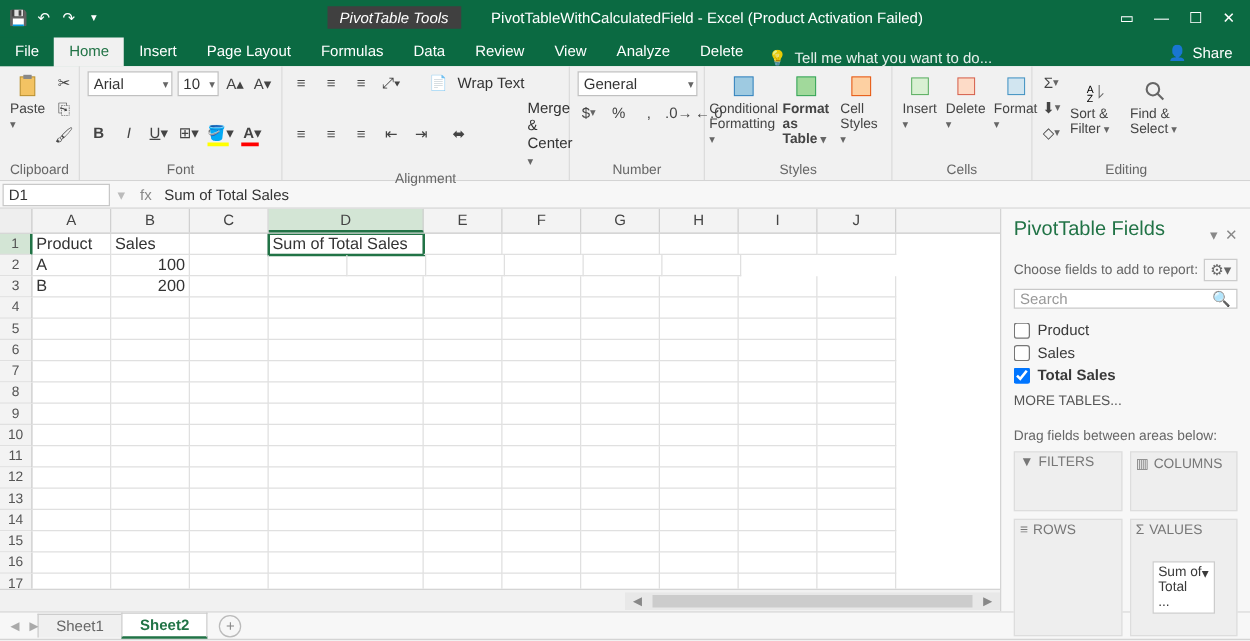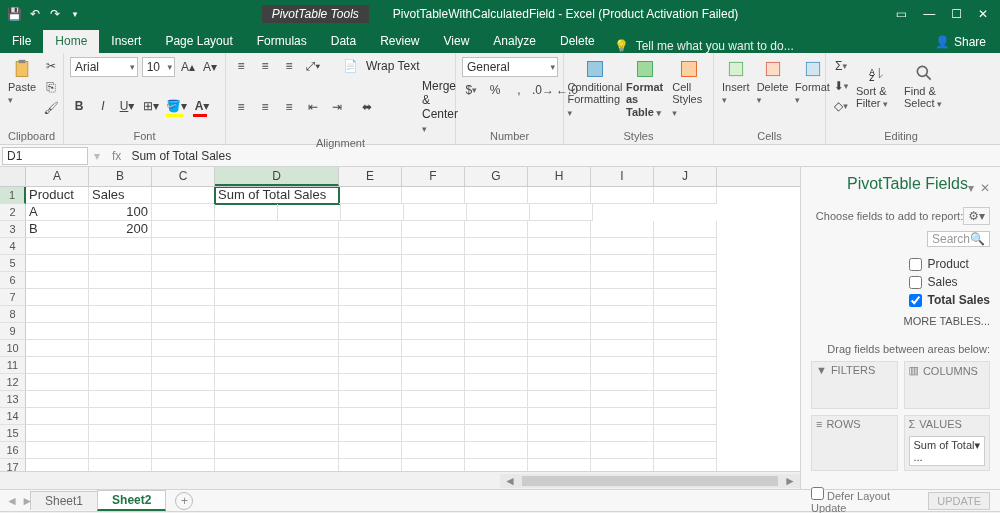--- a/index.html
+++ b/index.html
@@ -42,28 +42,28 @@
 .c { width:63px; border-right:1px solid #e0e0e0; border-bottom:1px solid #e0e0e0; padding:0 3px; font-size:13px; font-family:Arial; line-height:16px; overflow:hidden; white-space:nowrap; }
 .c.dcol { width:124px; }
 .c.num { text-align:right; }
 .c.activecell { outline:2px solid #217346; outline-offset:-1px; }
 .hscroll { height:18px; background:#f1f1f1; border-top:1px solid #d4d4d4; display:flex; align-items:center; }
 .sheettabs { height:22px; background:#f7f7f7; border-top:1px solid #d4d4d4; display:flex; align-items:center; padding-left:30px; font-size:12px; }
 .sheettabs .st { padding:2px 14px; border:1px solid #ccc; border-bottom:none; margin-right:-1px; background:#f0f0f0; color:#666; cursor:pointer; }
 .sheettabs .st.active { background:#fff; border-bottom:2px solid #217346; color:#217346; font-weight:bold; }
 .sheettabs .plus { width:18px; height:18px; border:1px solid #bbb; border-radius:9px; display:flex; align-items:center; justify-content:center; margin-left:10px; color:#888; cursor:pointer; }
 .status { height:22px; background:#f1f1f1; border-top:1px solid #d4d4d4; display:flex; align-items:center; font-size:11px; color:#555; padding:0 8px; }
-.panel { width:200px; background:#f7f7f7; border-left:1px solid #d4d4d4; padding:8px 10px; font-size:12px; color:#3a3a3a; display:flex; flex-direction:column;align-items:flex-end; }
+.panel { width:200px; background:#f7f7f7; border-left:1px solid #d4d4d4; padding:8px 10px; font-size:12px; color:#3a3a3a; display:flex; flex-direction:column; }
 .panel h3 { font-size:16px; font-weight:normal; color:#217346; margin-bottom:8px; }
 .searchbox { border:1px solid #c8c8c8; background:#fff; height:22px; display:flex; align-items:center; padding:0 4px; margin-bottom:8px; color:#999; }
 .fieldlist label { display:flex; align-items:center; gap:6px; padding:2px 0; font-size:12px; }
 .areasgrid { display:grid; grid-template-columns:1fr 1fr; gap:6px; margin-top:6px; }
 .areabox { background:#eee; border:1px solid #ddd; min-height:48px; font-size:11px; }
 .areabox .hd { padding:2px 4px; color:#777; font-size:11px; display:flex; align-items:center; gap:4px; }
-.areabox .val { background:#fff; border:1px solid #ccc; margin:4px; padding:2px 4px; font-size:11px; display:flex; justify-content:space-between; }
+.areabox .val { background:#fff; border:1px solid #ccc; margin:17px; padding:2px 4px; font-size:11px; display:flex; justify-content:space-between; }
 .deferrow { display:flex; align-items:center; justify-content:space-between; margin-top:16px; font-size:11px; color:#777; }
 .updatebtn { border:1px solid #ccc; background:#eee; color:#aaa; padding:2px 8px; font-size:11px; }
 .caret::after{content:" ▾"; font-size:9px; color:#666;}
 </style>
 </head>
 <body>
 
 <div class="titlebar">
   <div class="qat">
     <span>💾</span>

